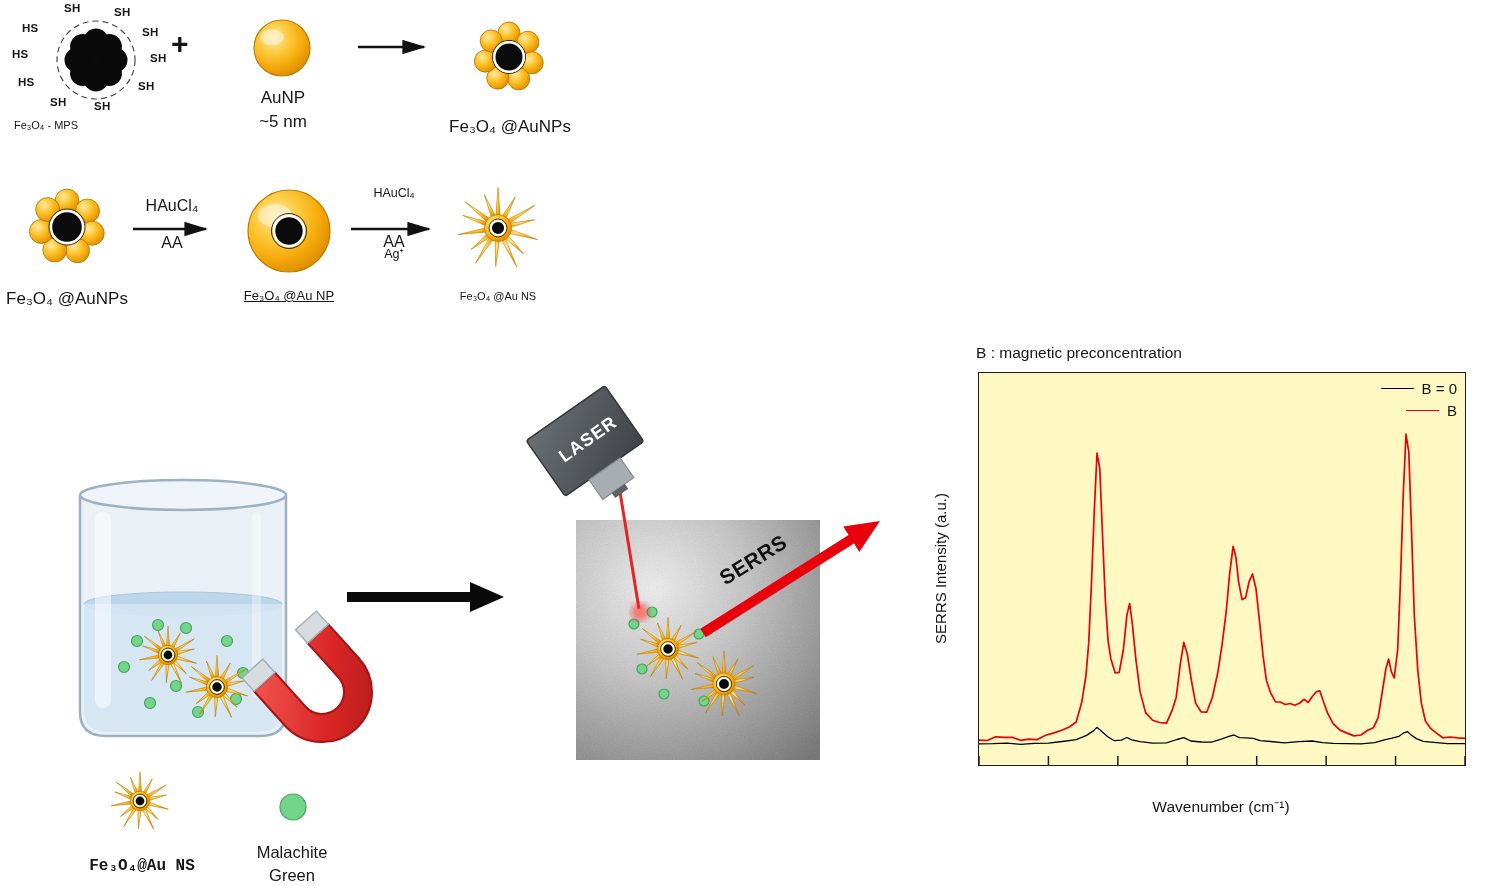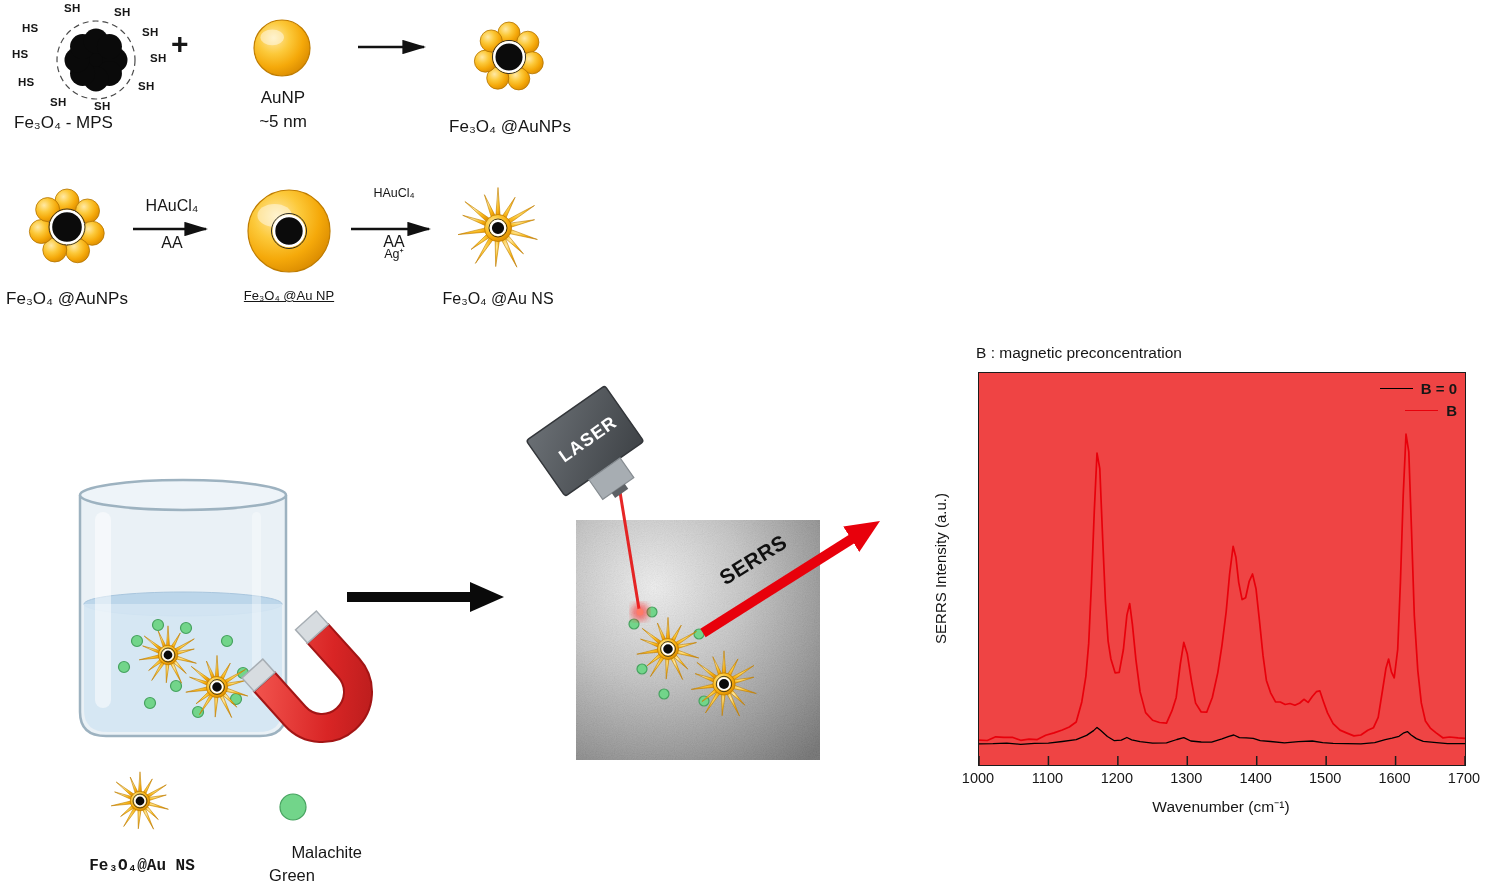--- a/index.html
+++ b/index.html
@@ -10,21 +10,21 @@
   .ctr{text-align:center;}
   #mps-thiols{position:absolute;left:14px;top:4px;width:160px;height:115px;}
   .thiol{position:absolute;font-size:11.5px;font-weight:bold;letter-spacing:.3px;}
   .th0{left:50px;top:-2px}.th1{left:100px;top:2px}.th2{left:128px;top:22px}
   .th3{left:136px;top:48px}.th4{left:124px;top:76px}.th5{left:80px;top:96px}
   .th6{left:36px;top:92px}.th7{left:4px;top:72px}.th8{left:-2px;top:44px}.th9{left:8px;top:18px}
 
   #chart{position:absolute;left:960px;top:318px;width:528px;height:510px;margin-top:20px;}
   #chart-title{position:absolute;left:16px;top:6px;font-size:15.5px;}
   .plot{position:absolute;left:18px;top:34px;width:486px;height:392px;
-        border:1.6px solid #1c1c1c;background:#ef4444;font-weight:bold;}
+        border:1.6px solid #1c1c1c;background:#fef9c3;}
   #ylab{position:absolute;left:-34px;top:34px;width:28px;height:392px;
         display:flex;align-items:center;justify-content:center;}
   #ylab span{transform:rotate(-90deg);white-space:nowrap;font-size:15px;}
   #xticks{position:absolute;left:18px;top:432px;width:486px;height:20px;}
   .xtick{position:absolute;transform:translateX(-50%);font-size:14.5px;top:0;}
   #xlabel{position:absolute;left:18px;top:457px;width:486px;text-align:center;font-size:15.5px;}
   #plot-legend{position:absolute;right:8px;top:4px;}
   .leg-row{display:flex;align-items:center;gap:8px;height:22px;justify-content:flex-end;}
   .leg-line{width:33px;border-top:1.8px solid #000;display:inline-block;}
   .leg-txt{font-size:15px;}
@@ -317,40 +317,40 @@
   <span class="thiol th2">SH</span>
   <span class="thiol th3">SH</span>
   <span class="thiol th4">SH</span>
   <span class="thiol th5">SH</span>
   <span class="thiol th6">SH</span>
   <span class="thiol th7">HS</span>
   <span class="thiol th8">HS</span>
   <span class="thiol th9">HS</span>
 </div>
 
-<span class="lbl" style="left:14px;top:113px;font-size:17px;">Fe₃O₄ - MPS</span>
+<span class="lbl" style="left:14px;top:119px;font-size:11px;">Fe₃O₄ - MPS</span>
 <span class="lbl" style="left:171px;top:27px;font-size:30px;font-weight:600;">+</span>
 <span class="lbl ctr" style="left:233px;top:88px;width:100px;font-size:17px;">AuNP</span>
 <span class="lbl ctr" style="left:233px;top:112px;width:100px;font-size:17px;">~5 nm</span>
 <span class="lbl ctr" style="left:430px;top:117px;width:160px;font-size:17px;">Fe₃O₄ @AuNPs</span>
 
 <span class="lbl ctr" style="left:-8px;top:289px;width:150px;font-size:17px;">Fe₃O₄ @AuNPs</span>
 <span class="lbl ctr" style="left:132px;top:197px;width:80px;font-size:16px;">HAuCl₄</span>
 <span class="lbl ctr" style="left:132px;top:234px;width:80px;font-size:16px;">AA</span>
 <span class="lbl ctr" style="left:209px;top:289px;width:160px;font-size:13px;text-decoration:underline;">Fe₃O₄ @Au NP</span>
 <span class="lbl ctr" style="left:351px;top:186px;width:86px;font-size:12.5px;">HAuCl₄</span>
 <span class="lbl ctr" style="left:351px;top:203px;width:86px;font-size:12.5px;margin-top:44px;">Ag⁺</span>
 <span class="lbl ctr" style="left:351px;top:233px;width:86px;font-size:16px;">AA</span>
-<span class="lbl ctr" style="left:418px;top:290px;width:160px;font-size:16px;">Fe₃O₄ @Au NS</span>
+<span class="lbl ctr" style="left:418px;top:290px;width:160px;font-size:11px;">Fe₃O₄ @Au NS</span>
 
 <span class="lbl ctr" style="left:542px;top:429px;width:92px;font-size:18px;font-weight:bold;color:#fff;letter-spacing:1px;transform:rotate(-35deg);">LASER</span>
 <span class="lbl" style="left:716px;top:548px;font-size:21px;font-weight:bold;color:#101010;letter-spacing:.5px;transform:rotate(-32deg);">SERRS</span>
 
 <span class="lbl ctr" style="left:62px;top:857px;width:160px;font-size:16px;font-weight:bold;font-family:Liberation Mono, monospace;">Fe₃O₄@Au NS</span>
-<span class="lbl ctr" style="left:222px;top:843px;width:140px;font-size:16.5px;text-align:right;">Malachite</span>
+<span class="lbl ctr" style="left:222px;top:843px;width:140px;font-size:16.5px;">Malachite</span>
 <span class="lbl ctr" style="left:222px;top:866px;width:140px;font-size:16.5px;">Green</span>
 
 <div id="chart">
   <span id="chart-title">B : magnetic preconcentration</span>
   <div id="ylab">
     <span>SERRS Intensity (a.u.)</span>
   </div>
   <div class="plot">
     <svg id="plot-svg" width="486" height="392" viewBox="0 0 486 392">
         <line x1="0" y1="392" x2="0" y2="383" stroke="#1c1c1c" stroke-width="1.5"></line>
@@ -368,24 +368,14 @@
       <div class="leg-row">
         <span class="leg-line" id="leg-line-0" style="border-top-color: rgb(0, 0, 0);"></span>
         <span class="leg-txt">B = 0</span>
       </div>
       <div class="leg-row">
         <span class="leg-line" id="leg-line-1" style="border-top-color: rgb(232, 0, 11);"></span>
         <span class="leg-txt">B</span>
       </div>
     </div>
   </div>
-  <div id="xticks">
-      <span class="xtick" style="left: 0px;">1000</span>
-      <span class="xtick" style="left: 69.4286px;">1100</span>
-      <span class="xtick" style="left: 138.857px;">1200</span>
-      <span class="xtick" style="left: 208.286px;">1300</span>
-      <span class="xtick" style="left: 277.714px;">1400</span>
-      <span class="xtick" style="left: 347.143px;">1500</span>
-      <span class="xtick" style="left: 416.571px;">1600</span>
-      <span class="xtick" style="left: 486px;">1700</span>
-    </div>
   <div id="xlabel">Wavenumber (cm⁻¹)</div>
 </div>
 
 </body></html>

